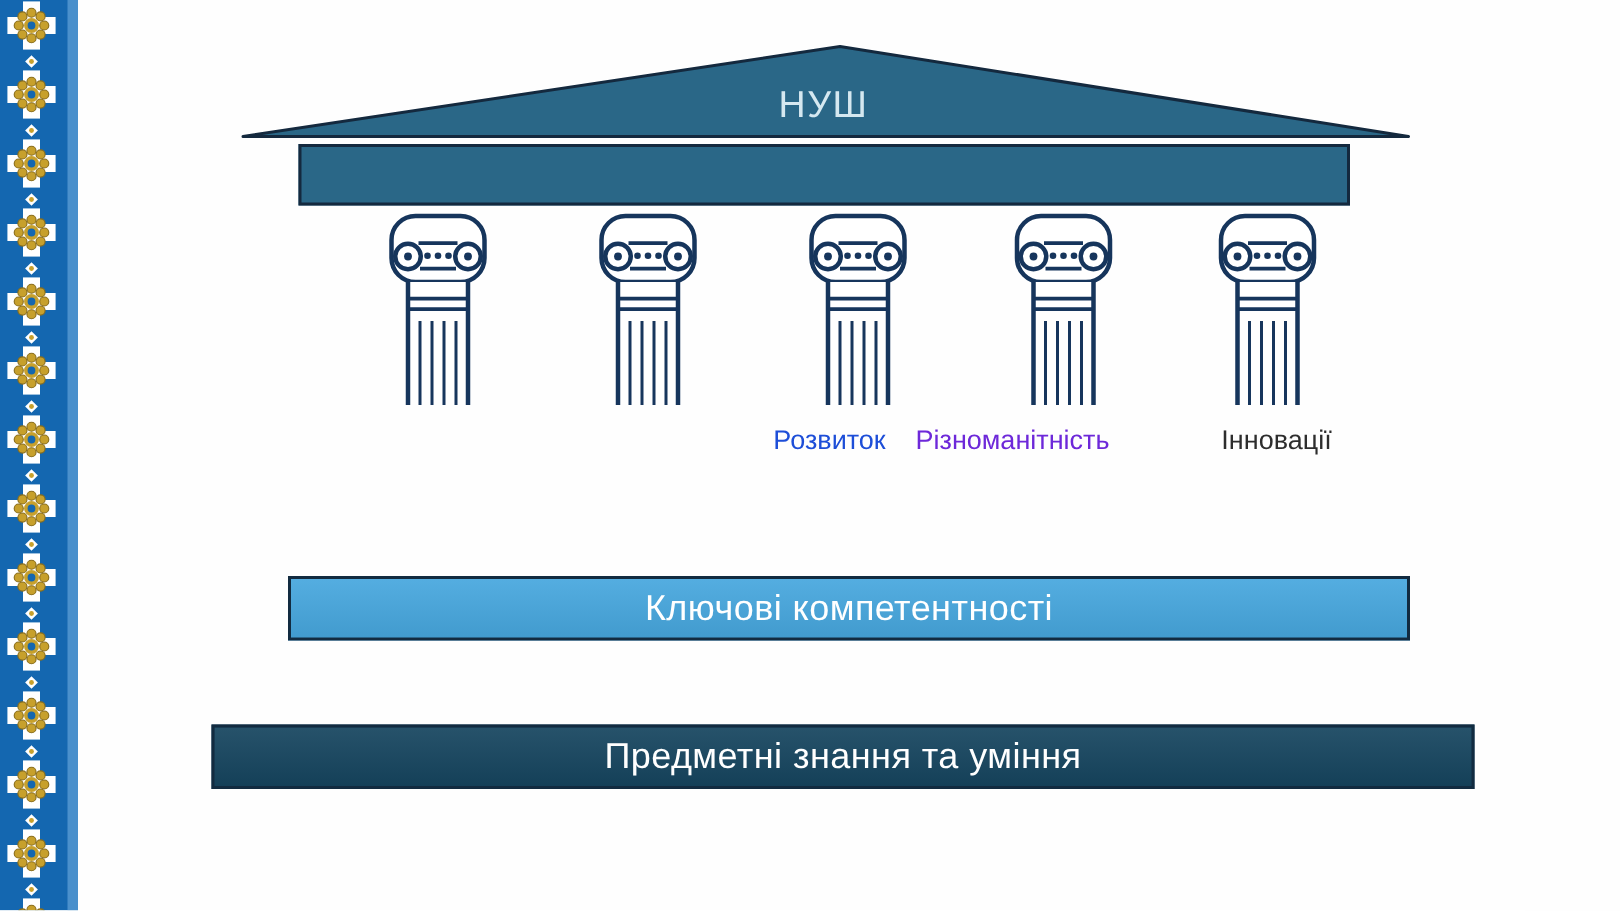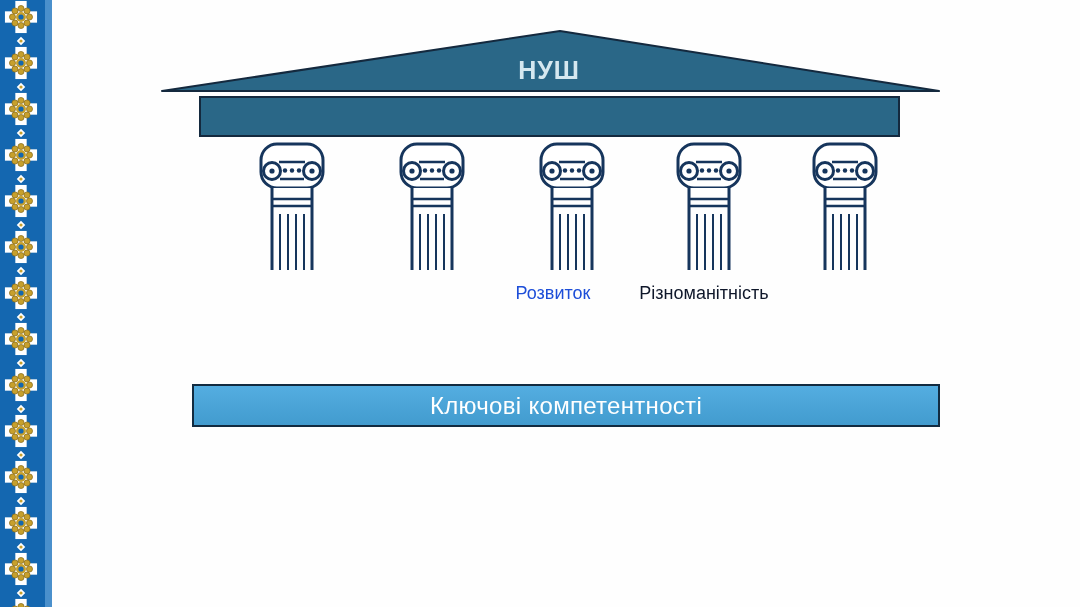--- a/index.html
+++ b/index.html
@@ -21,21 +21,21 @@
     display:flex;flex-direction:column;justify-content:space-evenly;
     align-items:flex-start;padding-left:4px;box-sizing:border-box;
   }
   .motif-unit{display:flex;flex-direction:column;align-items:flex-start;}
   .motif-unit svg{display:block;}
   .motif-connector{margin-left:11px;margin-top:2px;}
   
   .pediment-svg{position:absolute;left:150px;top:27px;}
   .pediment-label{
     position:absolute;left:489px;top:56px;width:120px;text-align:center;
-    font-size:25px;letter-spacing:1px;font-weight:700;
+    font-size:25px;letter-spacing:1px;font-weight:400;
   }
   .beam{
     position:absolute;left:199px;top:96px;width:701px;height:41px;
     box-sizing:border-box;border:2px solid #14293e;
   }
   .column-svg{position:absolute;top:140px;}
   .col-label{
     position:absolute;top:283px;width:180px;text-align:center;
     font-size:18px;font-weight:500;
   }
@@ -444,17 +444,19 @@
       <circle cx="28" cy="30.5" r="2.2" fill="#16355c"></circle>
       <circle cx="35" cy="30.5" r="2.2" fill="#16355c"></circle>
       <circle cx="42" cy="30.5" r="2.2" fill="#16355c"></circle>
       <rect x="15" y="48" width="40" height="18" fill="#ffffff" stroke="none"></rect>
       <path d="M15 59 H55 M15 66 H55" stroke="#16355c" stroke-width="2.5" fill="none"></path>
       <path d="M15 48 V130 M55 48 V130" stroke="#16355c" stroke-width="3" fill="none"></path>
       <path d="M23 74 V130 M31 74 V130 M39 74 V130 M47 74 V130" stroke="#16355c" stroke-width="2" fill="none"></path>
     </svg>
 
   <div class="col-label" style="left:463px;color:#1d4ed8">Розвиток</div>
-  <div class="col-label" style="left:614px;color:#0f172a">Різноманітність</div>
+  <div class="col-label" style="left:585px;color:#6d28d9">Різноманітність</div>
+  <div class="col-label" style="left:761px;color:#2d2d2d">Інновації</div>
 
   <div class="step step-2" style="background-color: rgb(71, 167, 222);">Ключові компетентності</div>
+  <div class="step step-4" style="background-color: rgb(22, 69, 95);">Предметні знання та уміння</div>
 
 </div>
 
 </body></html>

